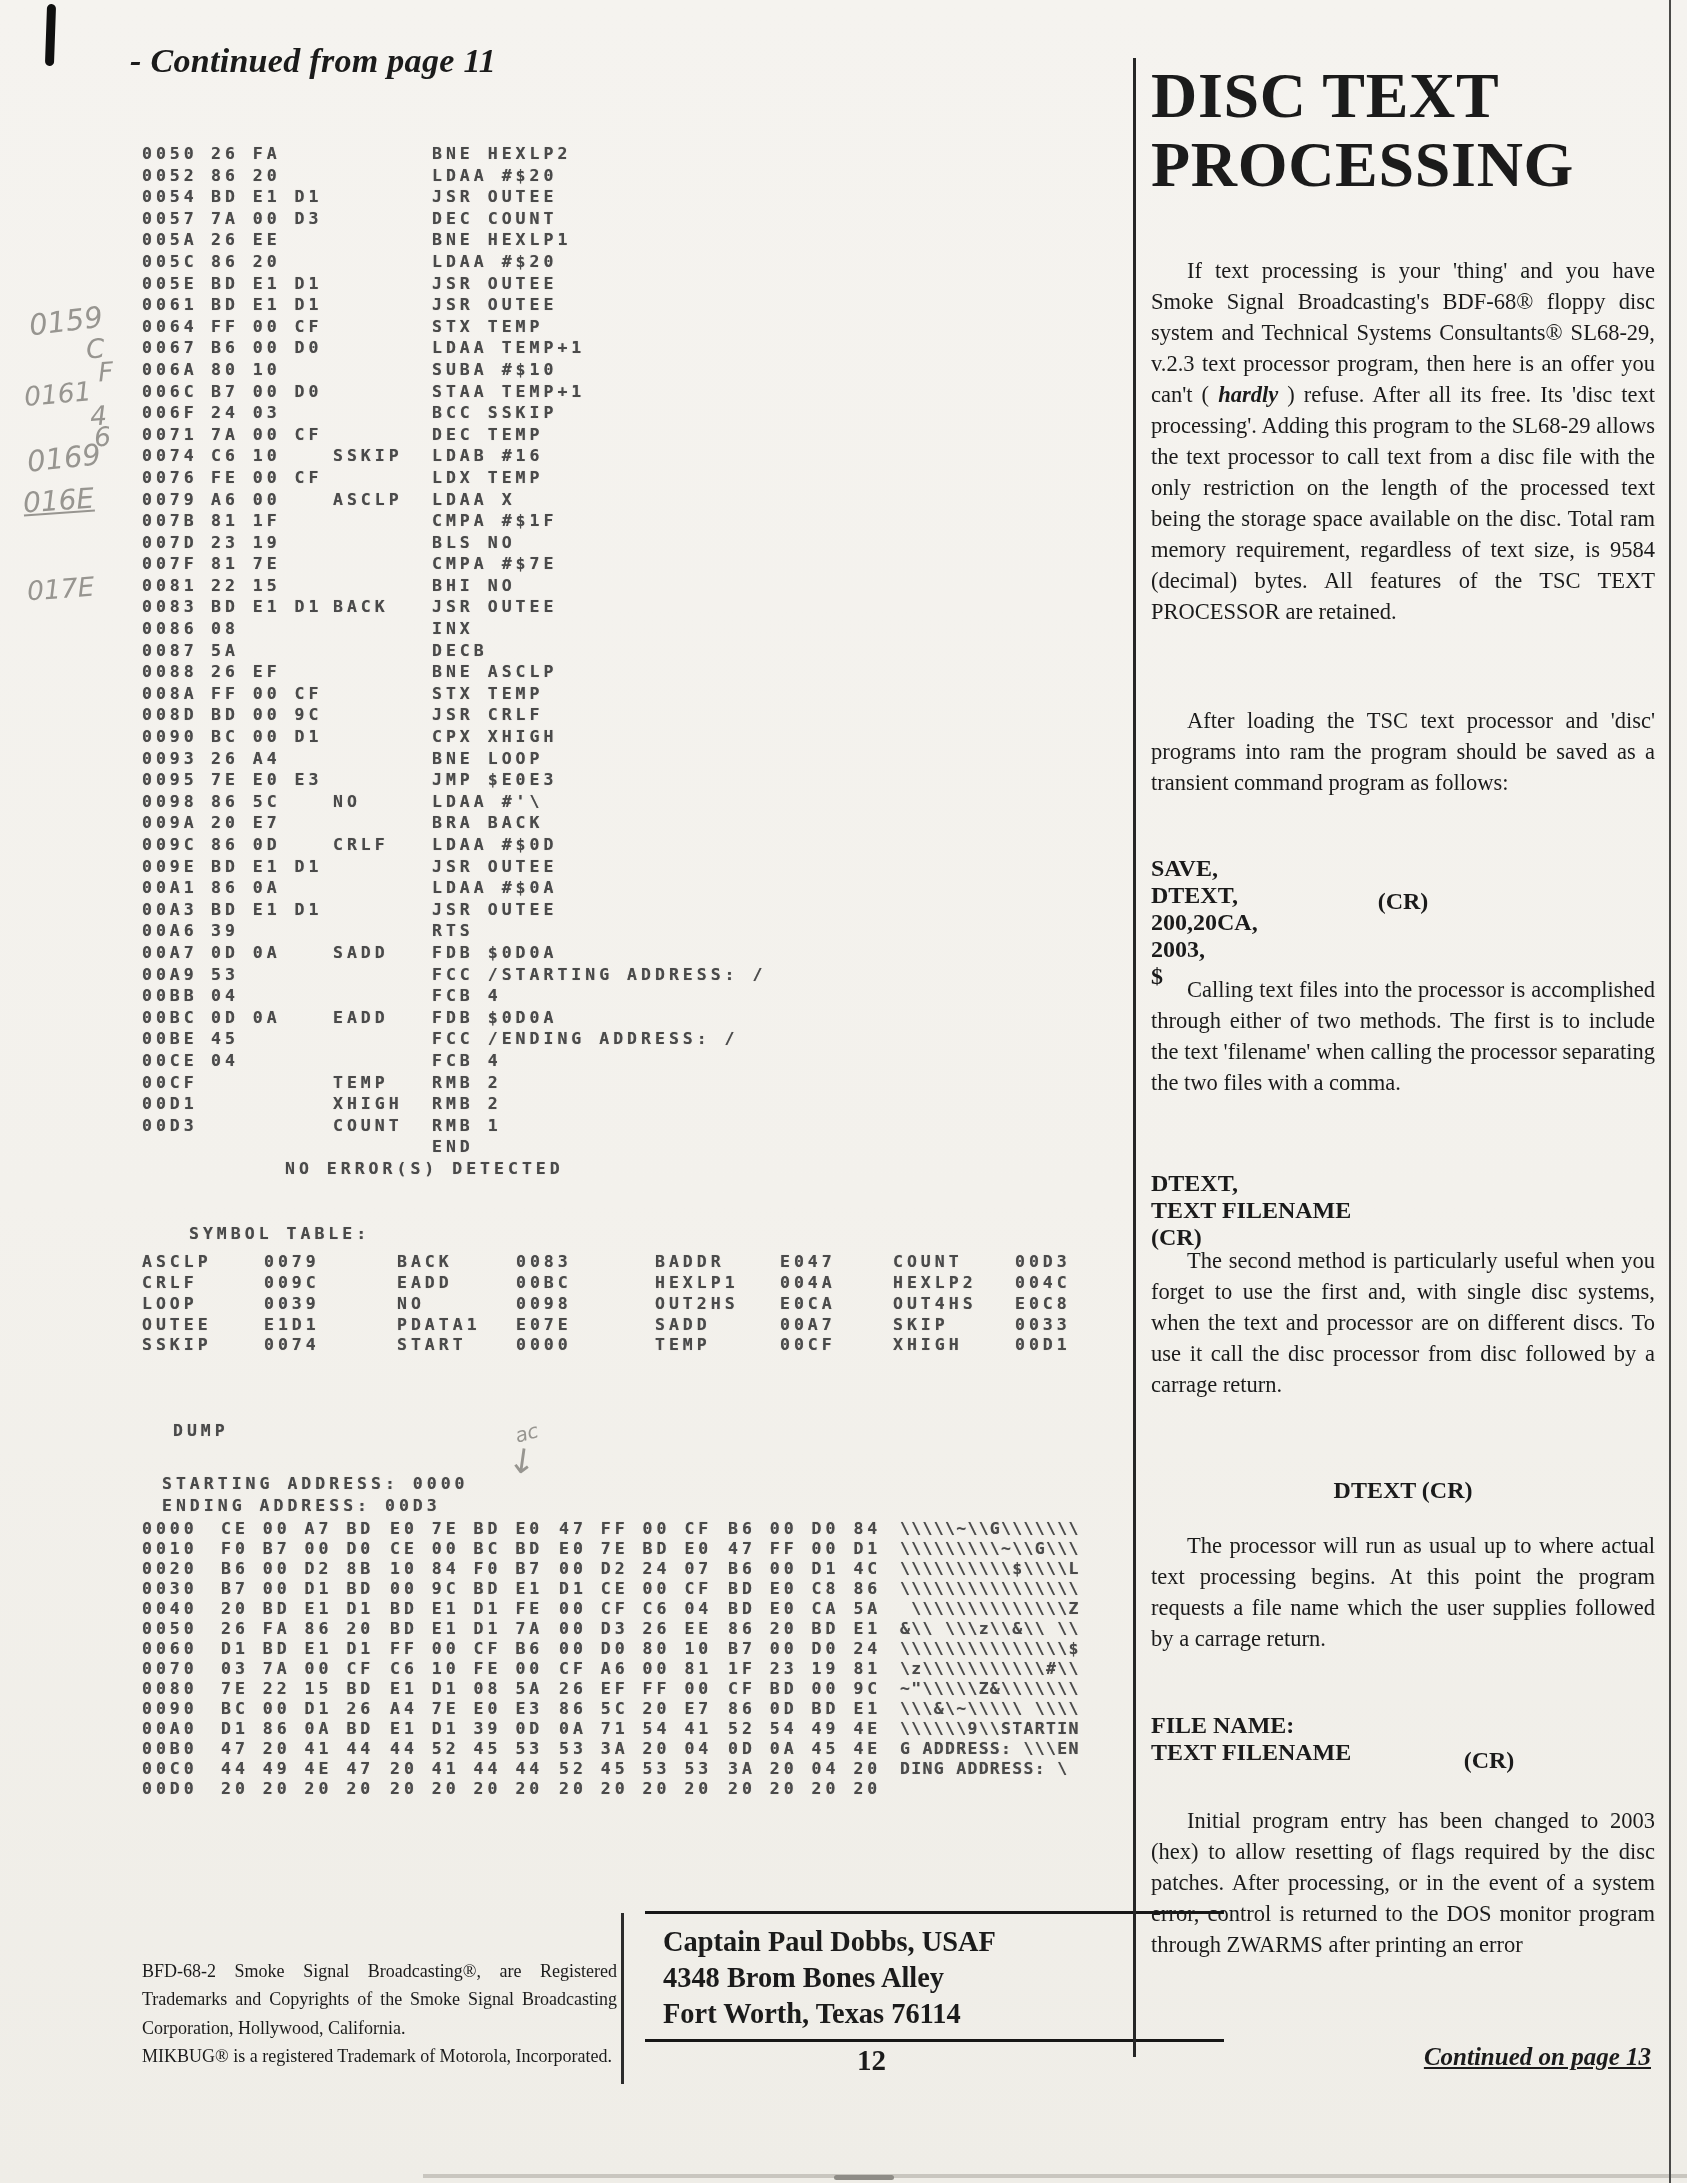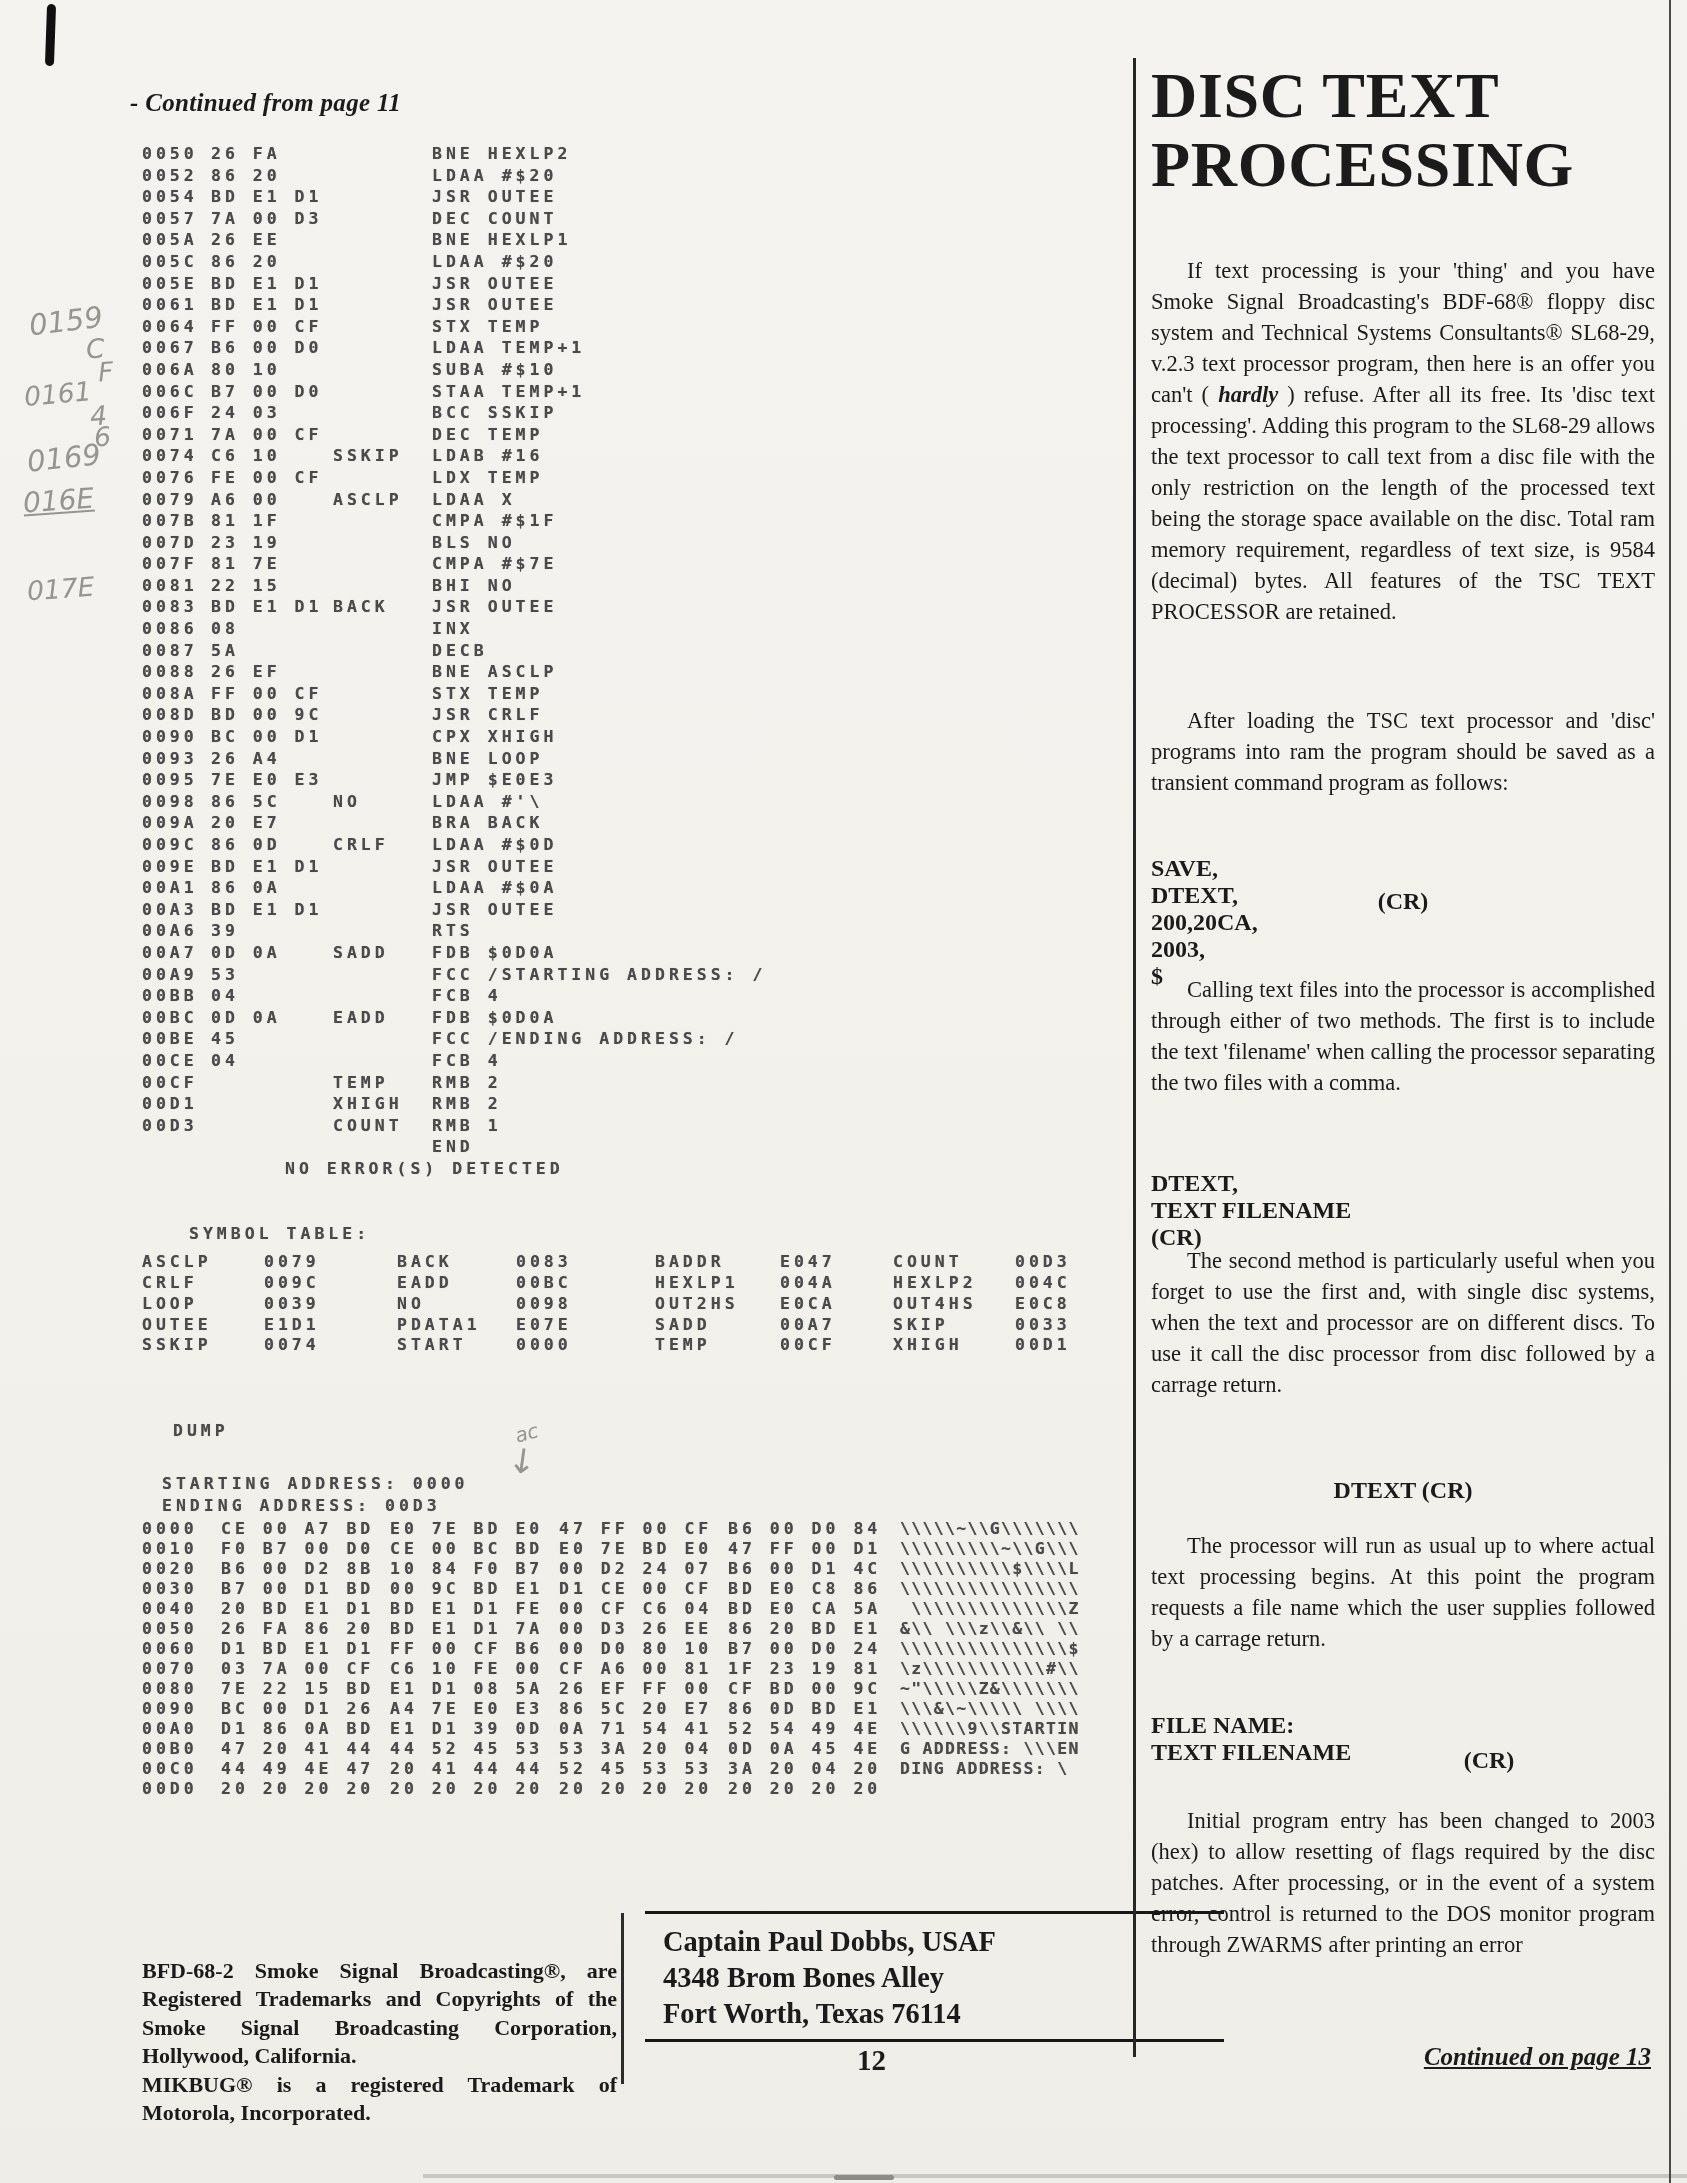--- a/index.html
+++ b/index.html
@@ -17,32 +17,32 @@
   .symtable span{position:absolute;}
   .abs{position:absolute;padding-left:20px;}
   
   .hand{position:absolute;font-family:"DejaVu Sans",sans-serif;font-style:italic;
         color:#979590;white-space:pre;}
   .hand.u{text-decoration:underline;}
   .inkstroke{position:absolute;left:46px;top:4px;width:8.6px;height:62px;background:#101010;
              border-radius:4.6px;transform:rotate(2deg);}
   
   .serif{font-family:"Liberation Serif",serif;color:#1b1b1b;}
-  .contfrom{position:absolute;left:130px;top:42px;font-size:25px;font-weight:bold;
-            font-style:italic;letter-spacing:0.3px;margin-top:47px;}
+  .contfrom{position:absolute;left:130px;top:42px;font-size:34px;font-weight:bold;
+            font-style:italic;letter-spacing:0.3px;}
   .artblock{position:absolute;left:1151px;width:504px;}
   .title{font-size:64px;line-height:69px;font-weight:bold;letter-spacing:0.7px;}
   .apara{font-size:22.5px;line-height:31px;text-align:justify;text-indent:36px;}
   .cmd{font-weight:bold;font-size:24px;flex-direction:column;}
   .flexrow{display:flex;justify-content:space-between;}
   .center{text-align:center;}
   .artborder{position:absolute;left:1133px;top:58px;width:2.6px;height:1999px;background:#262626;}
   .edgeline{position:absolute;left:1669px;top:0;width:2px;height:2183px;background:#4a4a48;}
   
-  .trademark{position:absolute;left:142px;top:1957px;width:475px;font-size:22px;font-weight:bold;
+  .trademark{position:absolute;left:142px;top:1957px;width:475px;font-size:18px;font-weight:normal;
              line-height:28.4px;text-align:justify;}
   .vdivider{position:absolute;left:621px;top:1913px;width:2.6px;height:171px;background:#2c2c2c;}
   .rule{position:absolute;height:3.3px;background:#171717;}
   .addrlines{position:absolute;left:663px;top:1924px;font-size:28.4px;font-weight:bold;line-height:36px;}
   .pagenum{position:absolute;left:857px;top:2044px;font-size:29px;font-weight:bold;}
   .contdon{position:absolute;left:1151px;top:2043px;width:500px;text-align:right;
            font-size:25px;font-weight:bold;font-style:italic;text-decoration:underline;}
   .streak{position:absolute;left:423px;top:2174px;width:1264px;height:4px;background:#c9c6bf;}
   .streak2{position:absolute;left:834px;top:2175px;width:60px;height:5.3px;background:#8e8c86;border-radius:2.6px;}
 </style>

